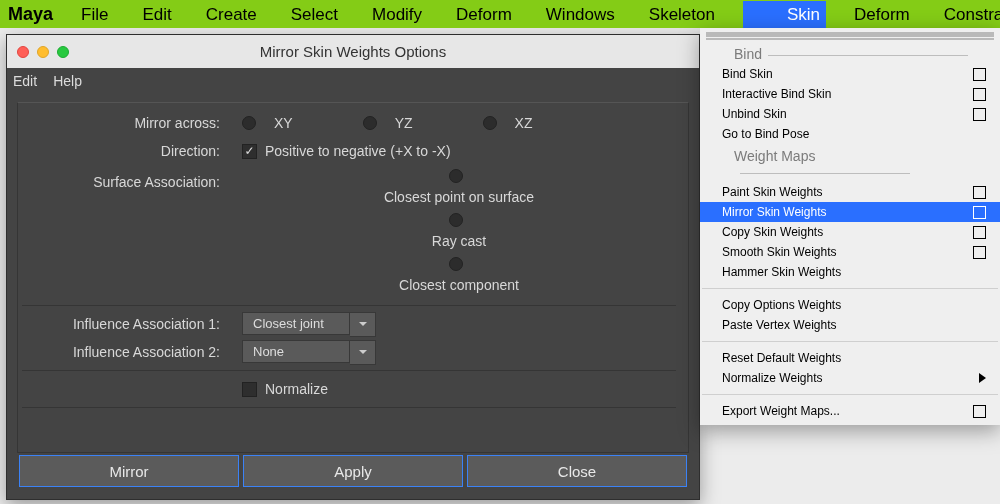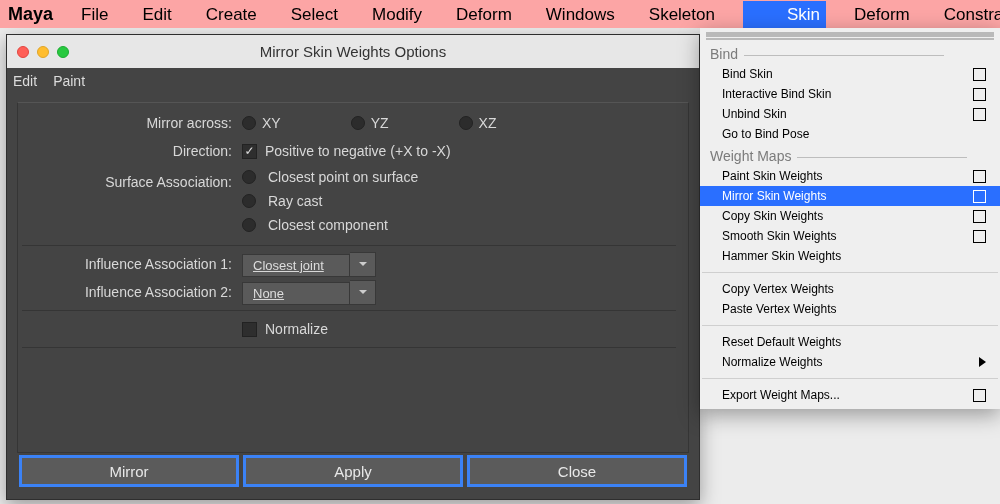--- a/index.html
+++ b/index.html
@@ -1,19 +1,19 @@
 <!DOCTYPE html>
 <html><head>
 <meta charset="utf-8">
 <style>
   * { box-sizing: border-box; margin: 0; padding: 0; font-family: -apple-system, "Helvetica Neue", Arial, sans-serif; }
   body { width: 1000px; height: 504px; overflow: hidden; background: #ececec; position: relative; }
 
   
-  .menubar { height: 28px; background: #fca5a5; display: flex; align-items: center; padding: 0 8px; position: relative; z-index: 10; }
+  .menubar { height: 28px; background: #84cc16; display: flex; align-items: center; padding: 0 8px; position: relative; z-index: 10; }
   .menubar .app-name { font-weight: 700; font-size: 18px; margin-right: 22px; color: #000; }
   .menubar .menu-item { font-size: 17px; color: #000; margin-right: 22px; cursor: default; padding: 4px 6px 3px 6px; }
   .menubar .menu-item.active { background: #2a6fff; color: #fff; padding-left: 44px; }
 
   
   .window { position: absolute; top: 34px; left: 6px; width: 694px; height: 466px; background: #444444; border: 1px solid #2e2e2e; box-shadow: 0 6px 18px rgba(0,0,0,0.35); display: flex; flex-direction: column; }
   .titlebar { height: 33px; background: #e7e7e7; display: flex; align-items: center; position: relative; }
   .traffic { display: flex; gap: 8px; position: absolute; left: 10px; }
   .dot { width: 12px; height: 12px; border-radius: 50%; }
   .dot.red { background: #ff5f57; border:1px solid #e24640; }
@@ -21,40 +21,40 @@
   .dot.green { background: #28c940; border:1px solid #1dac32; }
   .title-text { margin: 0 auto; font-size: 15px; color: #333; }
 
   .win-menubar { height: 26px; background: #444; color: #dcdcdc; font-size: 14px; display: flex; align-items: center; padding: 0 6px; gap: 16px; }
   .win-menubar span { cursor: default; }
 
   .content { flex: 1; background: #444; padding: 8px 10px 10px 10px; display: flex; flex-direction: column; }
   .panel { flex: 1; border-top: 1px solid #555; border-left:1px solid #353535; border-right:1px solid #353535; border-bottom:1px solid #353535; padding: 6px 12px 6px 4px; }
 
   .row { display: flex; align-items: center; min-height: 28px; color: #d8d8d8; font-size: 14px; }
-  .row-label { width: 220px; text-align: right; padding-right: 10px; }
+  .row-label { width: 220px; text-align: right; padding-right: 22px; }
   .radio { width: 14px; height: 14px; border-radius: 50%; background: #2c2c2c; border: 1px solid #222; margin-right: 6px; display:inline-block; vertical-align: middle; }
   .radio-stack { margin-left: 220px; display: flex; flex-direction: column; gap: 8px; padding: 4px 0 8px 0; }
-  .radio-row { display:flex; align-items:center; gap:6px; color:#d8d8d8; font-size:14px;}
+  .radio-row { display:flex; align-items:center; gap:6px; color:#d8d8d8; font-size:14px;flex-direction:column;}
   .checkbox { width: 15px; height: 15px; background: #2e2e2e; border: 1px solid #222; margin-right: 8px; display:inline-flex; align-items:center; justify-content:center; }
   .checkbox.checked::after { content:"✓"; color:#ddd; font-size:12px; line-height:1; }
-  .radio-opt { display:flex; align-items:center; margin-right: 70px;}
-  .dropdown { display:flex; align-items:flex-end;text-decoration:underline; }
+  .radio-opt { display:flex; align-items:center; margin-right: 70px; gap: 12px;}
+  .dropdown { display:flex; align-items:flex-start; }
   .dropdown .dd-value { background:#5a5a5a; color:#ddd; padding:3px 10px; border:1px solid #383838; min-width:108px; font-size:13px;}
   .dropdown .dd-btn { width:26px; height:25px; background:#5a5a5a; border:1px solid #383838; border-left:none; display:flex; align-items:center; justify-content:center;}
   .dd-btn svg { width:10px; height:10px; }
   .sep { height:1px; background:#353535; margin: 4px 0;}
 
   .button-bar { display:flex; gap:4px; padding: 2px 2px 2px 2px; background:#444;}
-  .btn { flex:1; height:32px; background:#5b5b5b; color:#e8e8e8; font-size:15px; display:flex; align-items:center; justify-content:center; border:3px solid #3b82f6; cursor:default;}
+  .btn { flex:1; height:32px; background:#5b5b5b; color:#e8e8e8; font-size:15px; display:flex; align-items:center; justify-content:center; border:1px solid #3b82f6; cursor:default;}
 
   
   .menu-panel { position:absolute; top:28px; left:700px; width:300px; background:#efefef; box-shadow: 0 6px 20px rgba(0,0,0,0.35); z-index: 20; padding-bottom:4px; }
   .menu-drag { height: 8px; margin:4px 6px 2px 6px; border-top:2px solid #b9b9b9; border-bottom:2px solid #b9b9b9; box-shadow: inset 0 3px 0 #b9b9b9;}
-  .menu-section { color:#7b7b7b; font-size:14px; padding:4px 10px 2px 10px;}
+  .menu-section { color:#7b7b7b; font-size:14px; padding:4px 10px 2px 10px;margin-left:24px;}
   .menu-section .line { display:inline-block; width:200px; border-top:1px solid #bdbdbd; vertical-align: middle; margin-left:6px;}
   .menu-row { display:flex; align-items:center; justify-content:space-between; padding: 3px 14px 3px 22px; font-size:12px; color:#000;}
   .menu-row.highlight { background:#2a6fff; color:#fff;gap:22px;}
   .opt-box { width:13px; height:13px; border:1.5px solid #000; }
   .menu-row.highlight .opt-box { border-color:#fff;}
   .submenu-arrow { width:0;height:0;border-top:5px solid transparent;border-bottom:5px solid transparent;border-left:7px solid #000;}
   .menu-sep { height:1px; background:#cfcfcf; margin:6px 2px;}
 </style>
 </head>
 <body>
@@ -79,21 +79,21 @@
   <div class="titlebar">
     <div class="traffic">
       <span class="dot red"></span>
       <span class="dot yellow"></span>
       <span class="dot green"></span>
     </div>
     <span class="title-text">Mirror Skin Weights Options</span>
   </div>
   <div class="win-menubar">
     <span>Edit</span>
-    <span>Paint</span>
+    <span>Help</span>
   </div>
   <div class="content">
     <div class="panel">
 
       <div class="row">
         <div class="row-label">Mirror across:</div>
         <span class="radio-opt">
             <span class="radio"></span>
             <span>XY</span>
           </span>
@@ -213,21 +213,21 @@
       <span>Smooth Skin Weights</span>
       <span class="opt-box"></span>
     </div>
   <div class="menu-row">
       <span>Hammer Skin Weights</span>
       <span></span>
     </div>
 
   <div class="menu-sep"></div>
   <div class="menu-row">
-      <span>Copy Vertex Weights</span>
+      <span>Copy Options Weights</span>
       <span></span>
     </div>
   <div class="menu-row">
       <span>Paste Vertex Weights</span>
       <span></span>
     </div>
 
   <div class="menu-sep"></div>
   <div class="menu-row">
       <span>Reset Default Weights</span>

